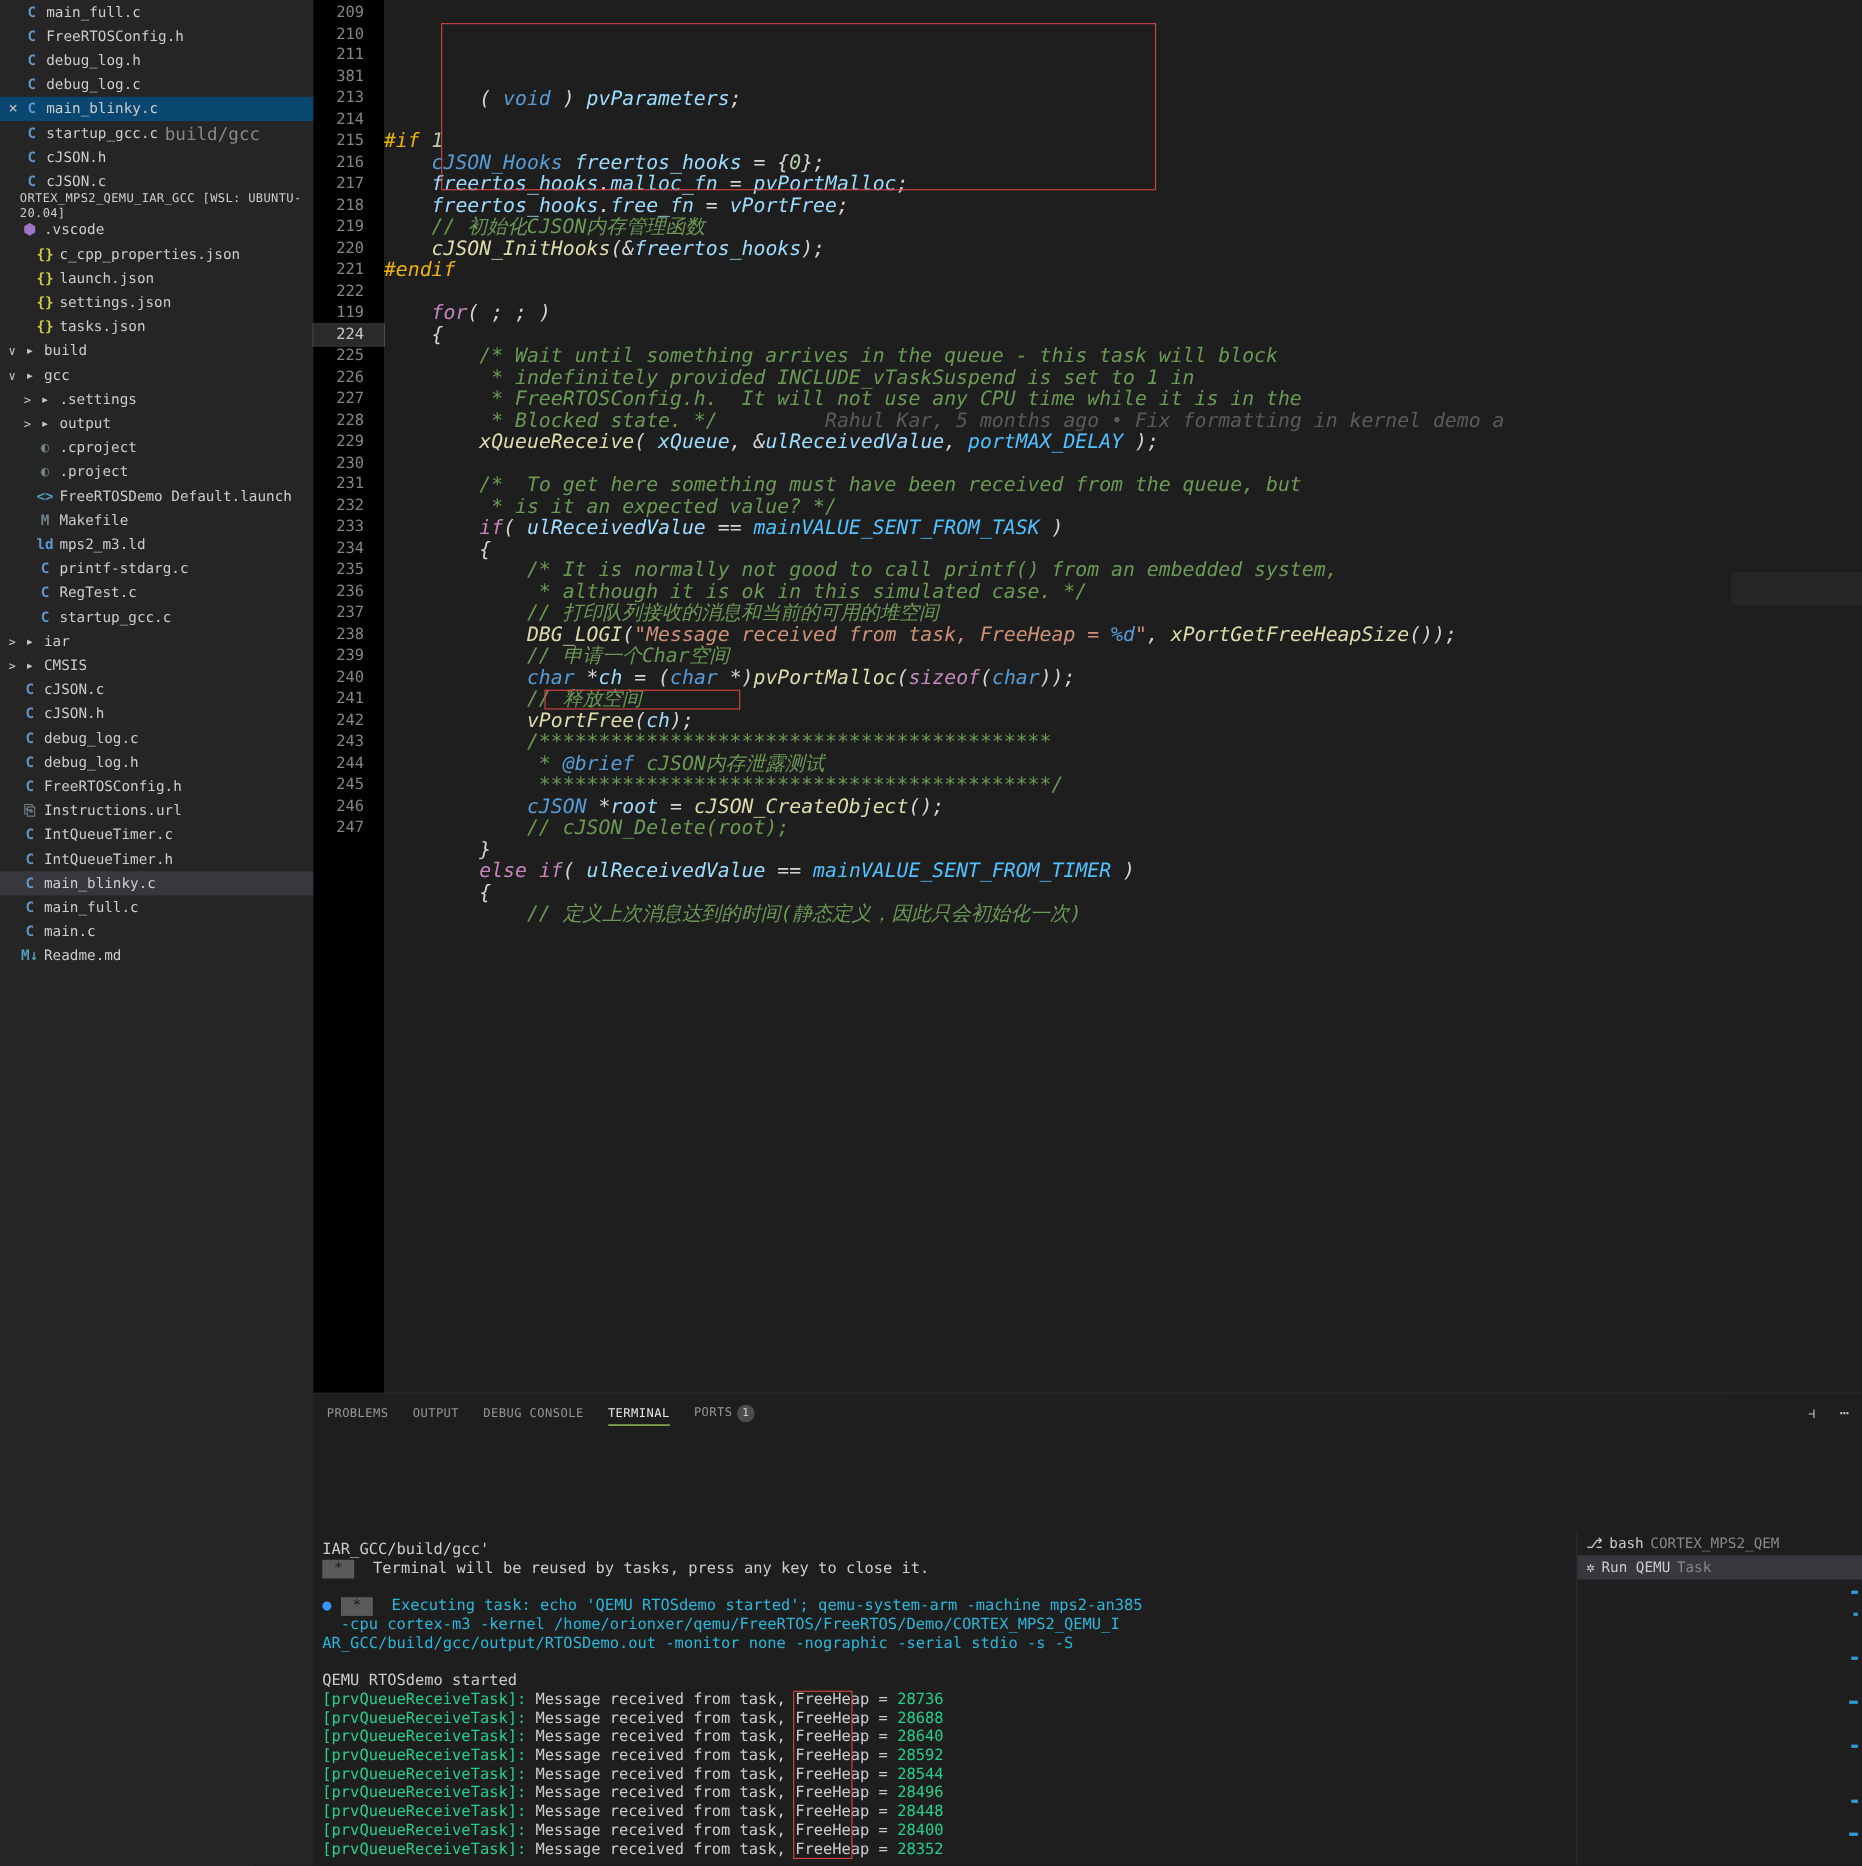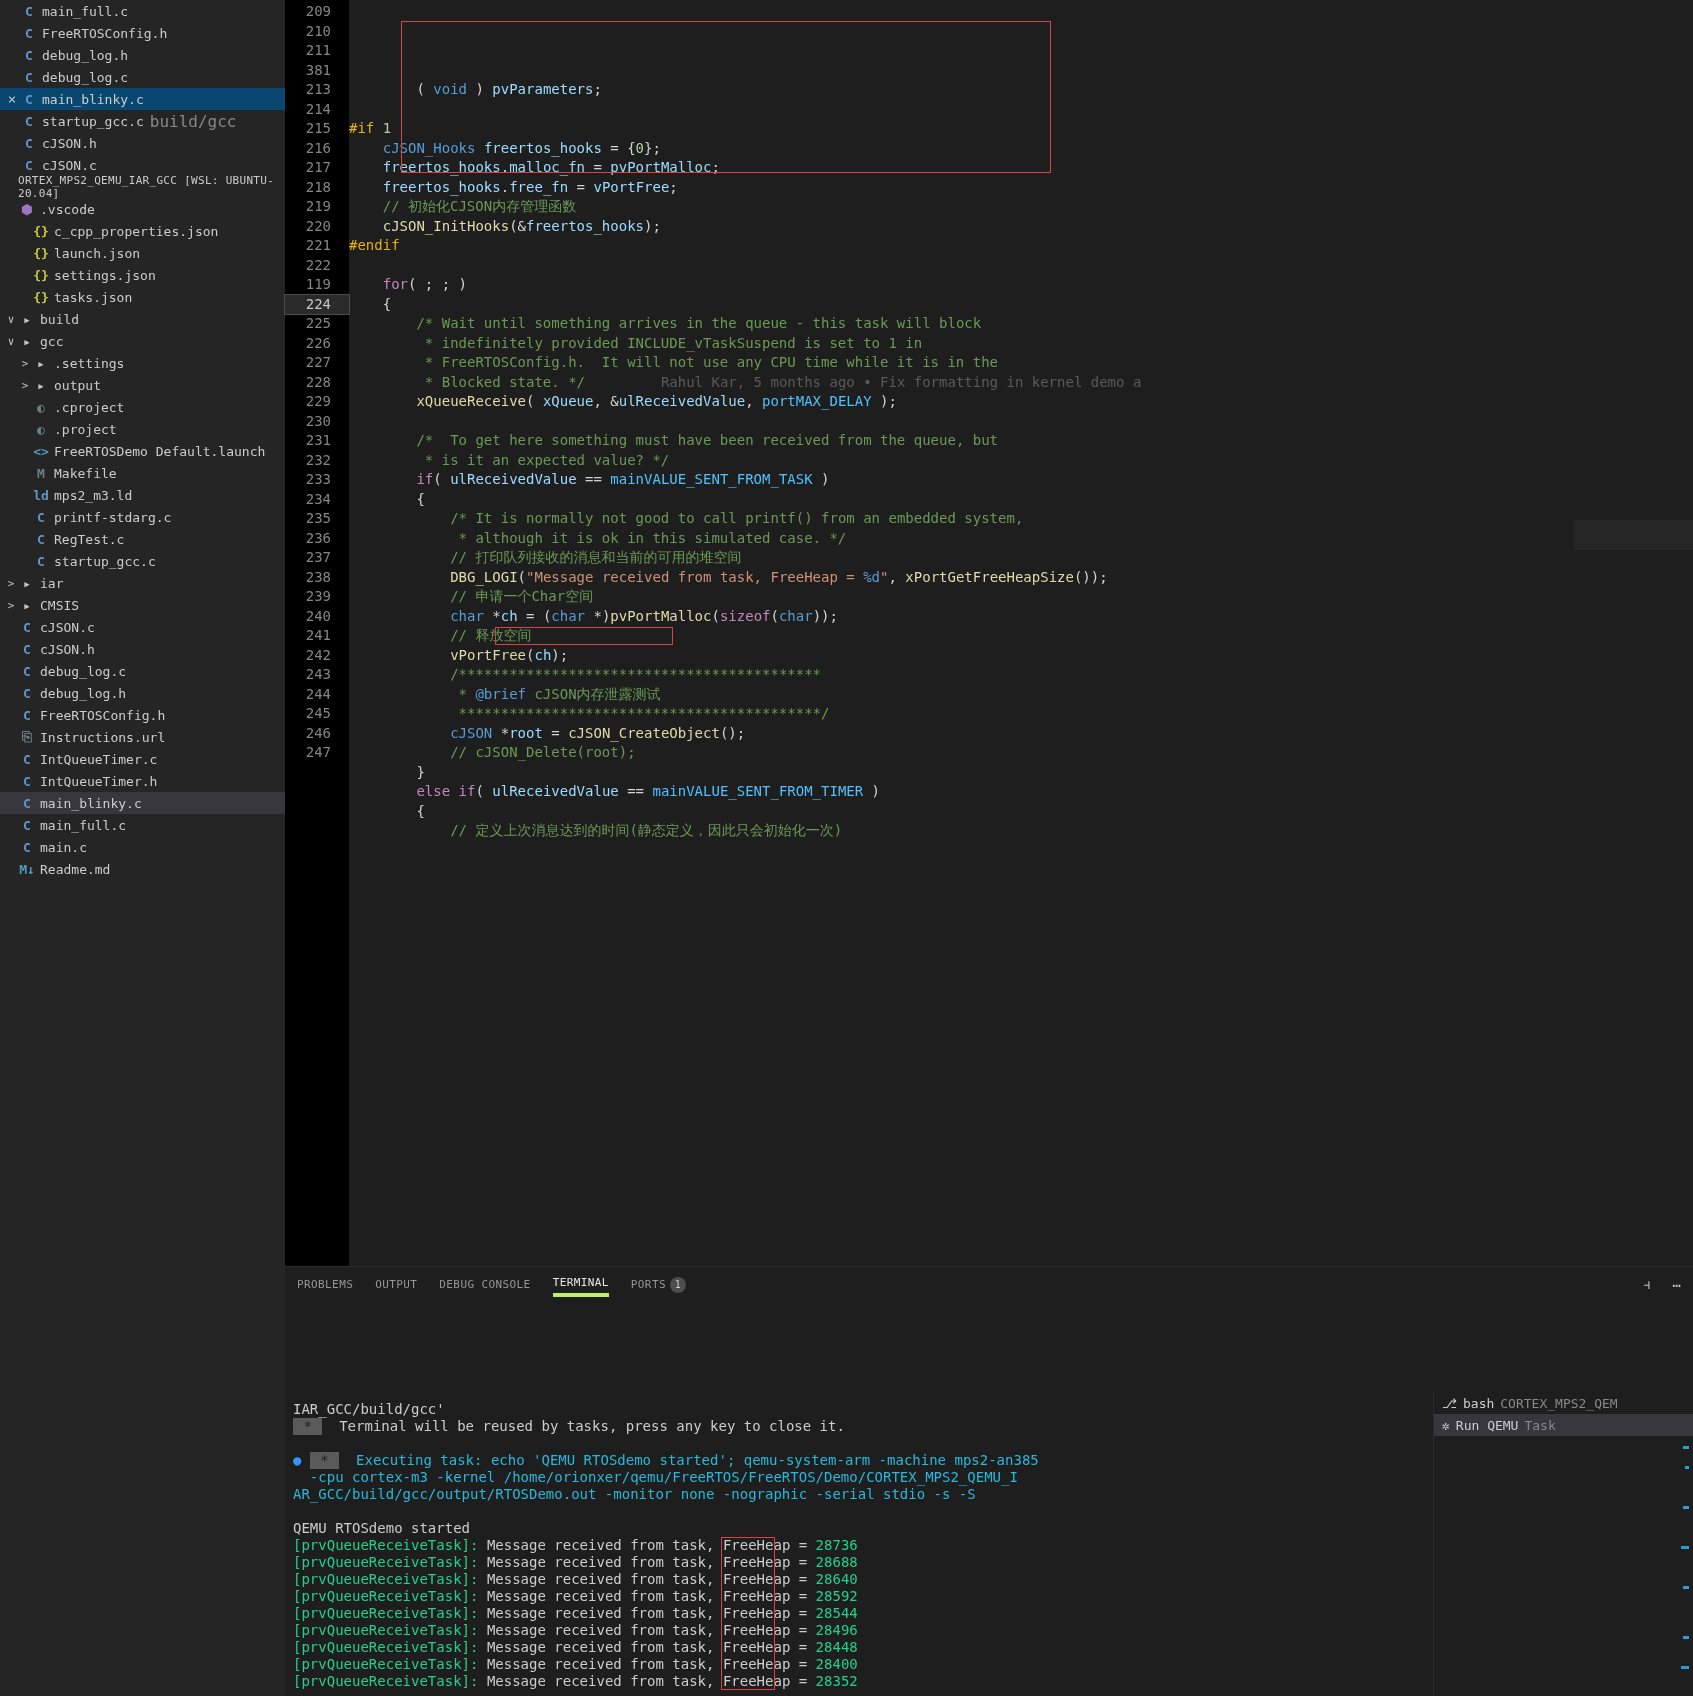--- a/index.html
+++ b/index.html
@@ -21,35 +21,35 @@
   .flabel { color:#cccccc; }
   .fdesc { color:#888; margin-left:6px; font-size:16px; }
   .section-head { display:flex; align-items:center; height:22px; font-size:11px; font-weight:normal; color:#cccccc; padding-left:18px; letter-spacing:.3px; }
   .close-x { width:16px; color:#c5c5c5; text-align:center; font-size:14px; }
   
   .maincol { flex:1; display:flex; flex-direction:column; min-width:0; }
   .editor-wrap { flex:1; display:flex; min-height:0; position:relative; }
   .gutter { width:64px; background:#000000; text-align:right; color:#858585; font-family:Consolas,monospace; font-size:14px; padding-top:2px; }
   .gutter .ln { height:19.5px; line-height:19.5px; padding-right:18px; }
   .gutter .ln.cur { background:#2a2a2a; color:#c6c6c6; outline:1px solid #4b4b4b; }
-  .code { flex:1; font-family:Consolas,monospace; font-size:14px; line-height:19.5px; padding-top:2px; white-space:pre; overflow:hidden; position:relative; }
+  .code { flex:1; font-family:Consolas,monospace; font-size:18px; line-height:19.5px; padding-top:2px; white-space:pre; overflow:hidden; position:relative;font-style:italic; }
   .code .cl { height:19.5px; }
   .redbox1 { position:absolute; border:1px solid #d64545; left:52px; top:21px; width:650px; height:152px; pointer-events:none; }
   .redbox2 { position:absolute; border:1px solid #d64545; left:146px; top:627px; width:178px; height:18px; pointer-events:none; }
   .tk-kw{color:#c586c0;} .tk-mac{color:#eab308;} .tk-type{color:#569cd6;} .tk-fn{color:#dcdcaa;}
   .tk-var{color:#9cdcfe;} .tk-num{color:#b5cea8;} .tk-str{color:#ce9178;} .tk-cm{color:#6a9955;}
   .tk-const{color:#4fc1ff;} .tk-op{color:#d4d4d4;} .tk-doc{color:#6a9955;} .tk-docb{color:#569cd6;}
   .blame{color:#5a5a5a;}
   .minimap { width:120px; background:#1e1e1e; border-left:1px solid #1e1e1e; position:relative; }
   .minimap .mm-scroll { position:absolute; top:520px; left:0; right:0; height:30px; background:rgba(255,255,255,.04); }
   
   .panel { height:430px; border-top:1px solid #2d2d2d; background:#1e1e1e; display:flex; flex-direction:column; }
   .panel-tabs { display:flex; align-items:center; height:35px; padding:0 12px; gap:22px; font-size:11px; color:#969696; }
   .ptab { cursor:pointer; padding:4px 0; letter-spacing:.4px; }
-  .ptab.active { color:#e7e7e7; border-bottom:4px solid #bef264; }
+  .ptab.active { color:#e7e7e7; border-bottom:1px solid #bef264; }
   .badge { display:inline-block; min-width:16px; height:16px; border-radius:8px; background:#4d4d4d; color:#ccc; font-size:10px; text-align:center; line-height:16px; margin-left:4px; }
   .panel-tabs .spacer { flex:1; }
   .panel-icn { color:#c5c5c5; font-size:14px; cursor:pointer; }
   .panel-body { flex:1; display:flex; min-height:0;align-items:flex-end; }
   .term { flex:1; font-family:Consolas,monospace; font-size:14px; line-height:17px; padding:6px 8px 6px 8px; white-space:pre; overflow:hidden; color:#cccccc; position:relative; }
   .term .tplain{color:#cccccc;} .term .tcyan{color:#29b8db;} .term .tgreen{color:#23d18b;}
   .term .prompt-box { display:inline-block; background:#5a5a5a; color:#1e1e1e; padding:0 2px; }
   .term .bullet { color:#3794ff; }
   .term .trow { height:17px; }
   .term-redbox { position:absolute; border:1px solid #d64545; pointer-events:none; }

